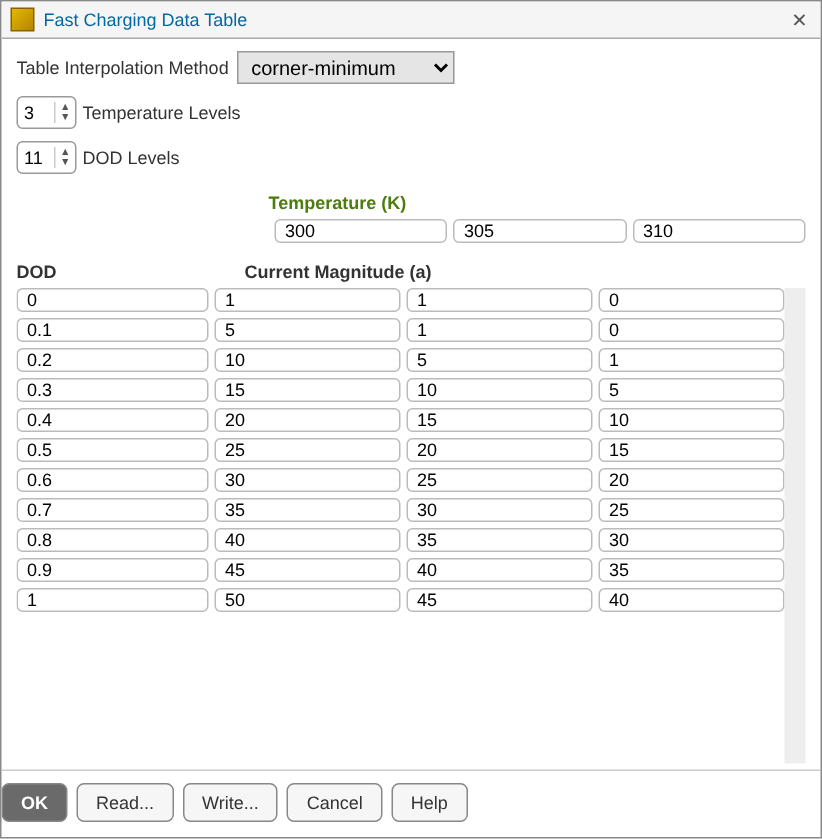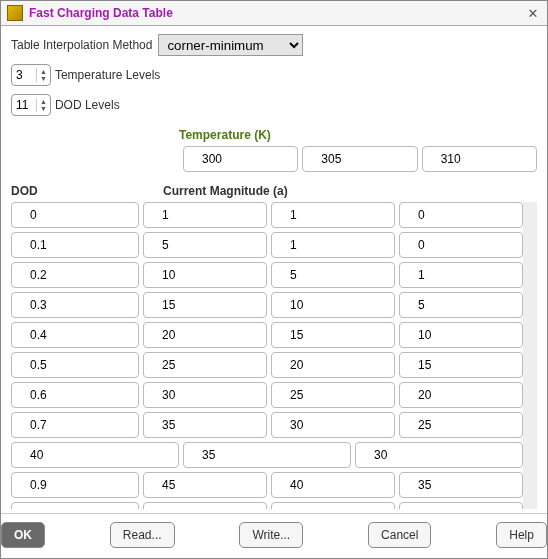--- a/index.html
+++ b/index.html
@@ -21,21 +21,21 @@
     padding: 4px 6px;
     border-bottom: 1px solid #aaa;
     background: #f5f5f5;
   }
   .titlebar .icon {
     width: 16px; height: 16px;
     background: linear-gradient(135deg,#e6b800,#b38600);
     border: 1px solid #866300;
     margin-right: 6px;
   }
-  .titlebar .title { flex: 1; font-weight: bold; color: #a21caf; }
+  .titlebar .title { flex: 1; font-weight: normal; color: #0369a1; }
   .titlebar .close {
     width: 16px; height: 16px;
     display: flex; align-items: center; justify-content: center;
     cursor: pointer;
     font-size: 13px;
     color: #555;
   }
   .content {
     flex: 1;
     padding: 8px 10px 4px 10px;
@@ -86,22 +86,22 @@
   .temp-header { margin-left: 168px; }
   .temp-row {
     display: flex;
     gap: 4px;
     margin-bottom: 6px;
   }
   .temp-row .blankcell { width: 168px; }
   .cell-input {
     border: 1px solid #bbb;
     border-radius: 4px;
-    height: 26px;
-    padding: 0 18px;
+    height: 16px;
+    padding: 0 6px;
     font-size: 12px;
     background: #fff;
     flex: 1;
     min-width: 0;
   }
   .col-headers {
     display: flex;
     font-weight: bold;
     margin: 6px 0 4px 0;
   }
@@ -138,21 +138,21 @@
   .data-row {
     display: flex;
     gap: 4px;
     margin-bottom: 4px;
   }
   .data-row .dod-cell { width: 128px; flex: none; }
   .footer {
     border-top: 1px solid #ccc;
     padding: 8px 0 10px 0;
     display: flex;
-    justify-content: space-between;
+    justify-content: flex-start;
     gap: 6px;
   }
   button.btn {
     border: 1px solid #888;
     border-radius: 5px;
     background: #f6f6f6;
     padding: 5px 12px;
     font-size: 12px;
     cursor: pointer;
     color: #333;
@@ -260,20 +260,21 @@
           <input class="cell-input" value="25" style="">
           <input class="cell-input" value="20" style="">
         </div>
         <div class="data-row">
           <input class="cell-input dod-cell" value="0.7" style="">
           <input class="cell-input" value="35" style="">
           <input class="cell-input" value="30" style="">
           <input class="cell-input" value="25" style="">
         </div>
         <div class="data-row">
+          <input class="cell-input dod-cell" value="0.8" style="">
           <input class="cell-input" value="40" style="">
           <input class="cell-input" value="35" style="">
           <input class="cell-input" value="30" style="">
         </div>
         <div class="data-row">
           <input class="cell-input dod-cell" value="0.9" style="">
           <input class="cell-input" value="45" style="">
           <input class="cell-input" value="40" style="">
           <input class="cell-input" value="35" style="">
         </div>

